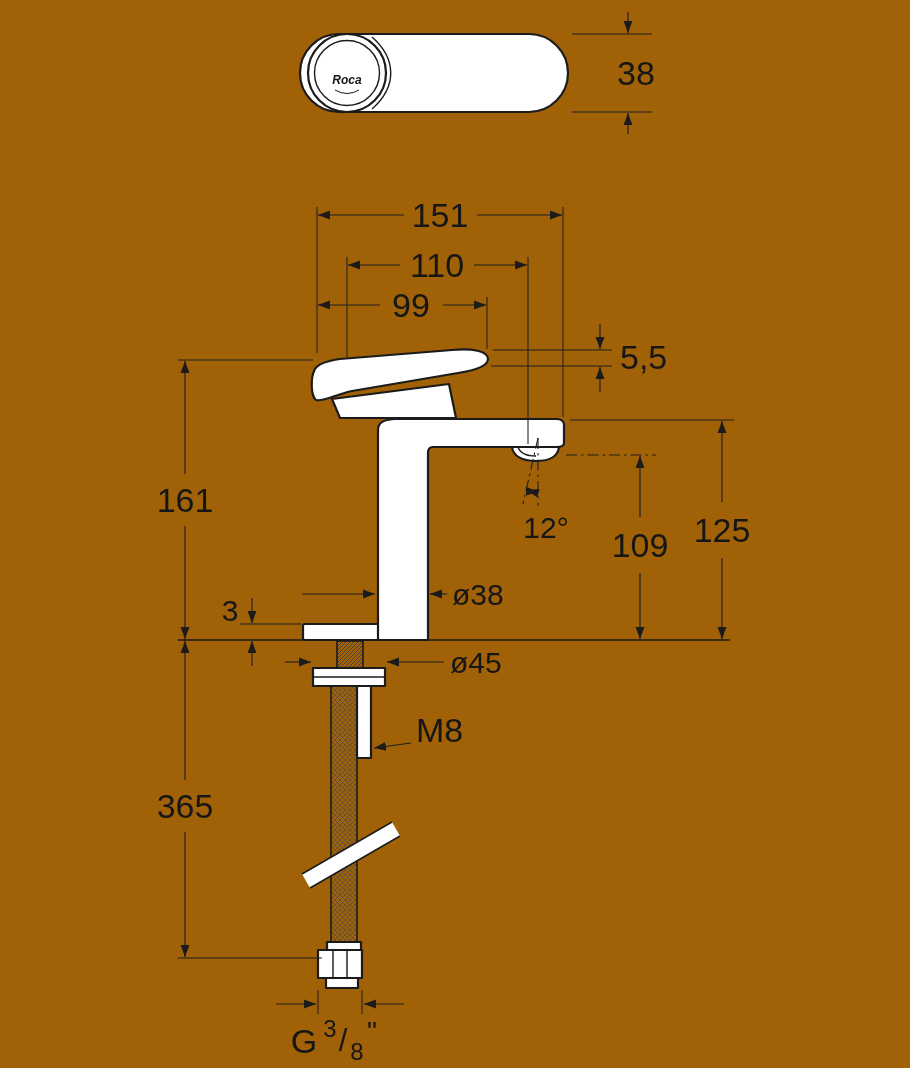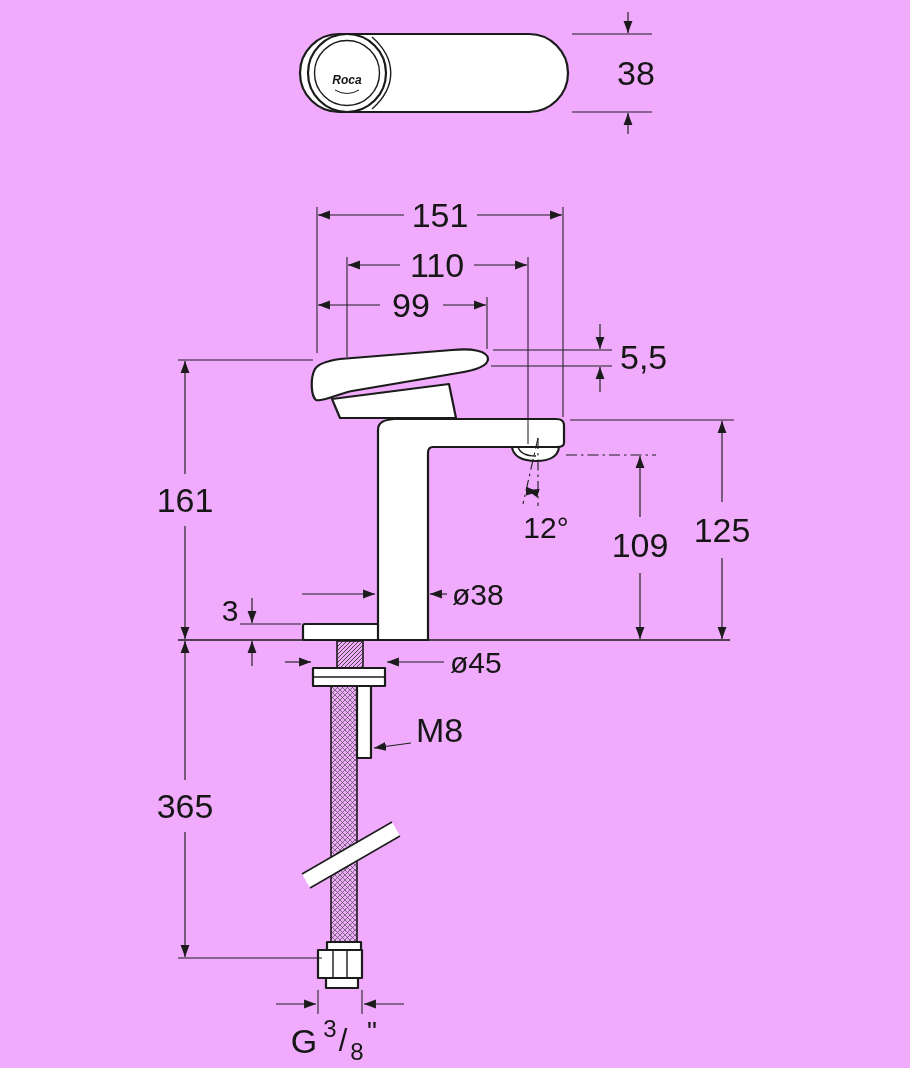--- a/index.html
+++ b/index.html
@@ -1,19 +1,19 @@
 <!DOCTYPE html>
 <html><head>
 <meta charset="utf-8">
 <style>
   html,body{margin:0;padding:0;background:#ffffff;}
   .sheet{
     position:relative;
     width:910px;height:1068px;
-    background:#f0abfc;
+    background:#a16207;
     font-family:"Liberation Sans", sans-serif;
     overflow:hidden;
   }
   svg text{
     font-family:"Liberation Sans", sans-serif;
     fill:#161616;
   }
   .geo{fill:#ffffff;stroke:#1b1b1b;stroke-width:2.2;stroke-linejoin:round;}
   .geo-thin{fill:none;stroke:#1b1b1b;stroke-width:1.4;}
   .dim{stroke:#1f1f1f;stroke-width:1.15;fill:none;}

